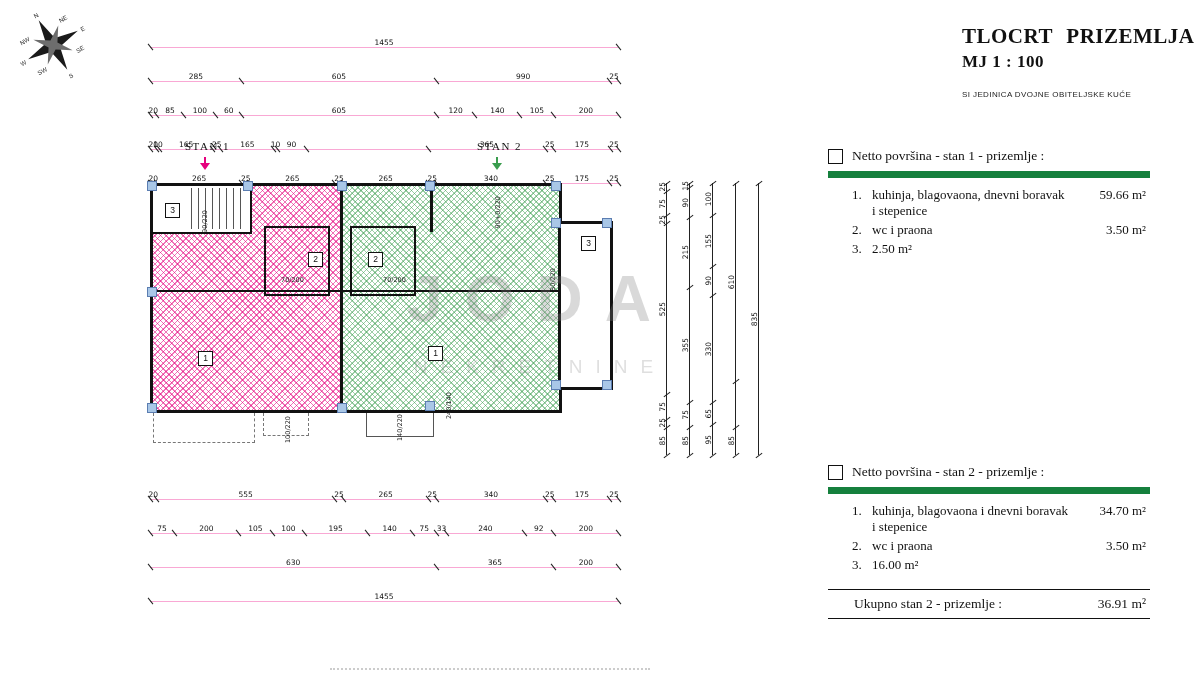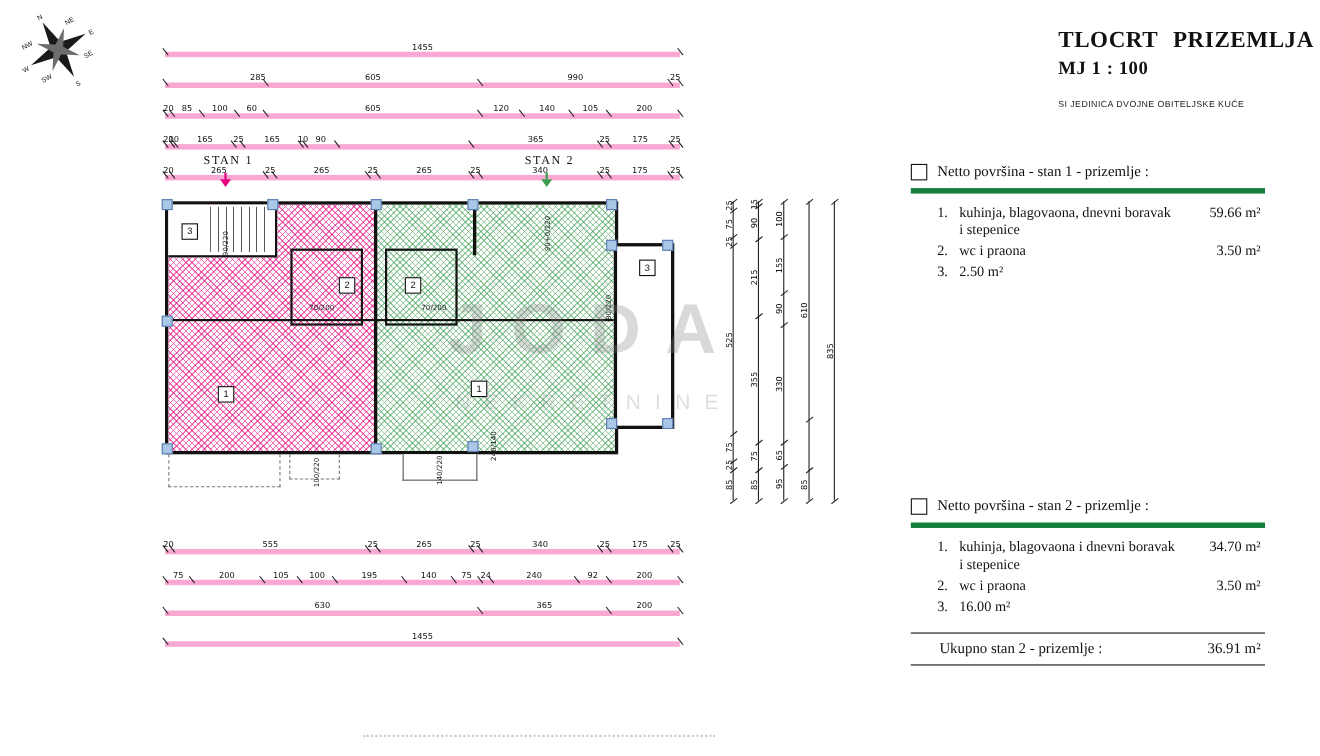--- a/index.html
+++ b/index.html
@@ -15,21 +15,21 @@
   .tb-title{font-size:21px;font-weight:bold;letter-spacing:.5px;word-spacing:8px;}
   .tb-scale{font-size:17px;font-weight:bold;margin-top:3px;letter-spacing:.5px;}
   .tb-sub{position:absolute;left:962px;top:90px;font-family:"Liberation Sans",sans-serif;
           font-size:8px;letter-spacing:.4px;color:#222;}
 
   
   .dims-top,.dims-bottom{position:absolute;left:150px;width:468px;}
   .dims-top{top:34px;}
   .dims-bottom{top:486px;}
   .dimrow{position:relative;display:flex;align-items:flex-end;height:13px;
-          margin-bottom:10px;border-bottom:5px solid #f9a8d4;}
+          margin-bottom:20px;border-bottom:1px solid #f9a8d4;}
   .dseg{position:relative;flex-basis:0;min-width:0;display:flex;justify-content:center;
         align-items:flex-end;}
   .dlabel{font-size:7.5px;line-height:1;padding-bottom:1px;white-space:nowrap;
           font-family:"DejaVu Sans",sans-serif;}
   .dseg::before{content:"";position:absolute;left:-.5px;bottom:-4px;width:1px;height:8px;
                 background:#222;transform:rotate(-38deg);}
   .dimrow::after{content:"";position:absolute;right:-.5px;bottom:-4px;width:1px;height:8px;
                 background:#222;transform:rotate(-38deg);}
 
   
@@ -91,23 +91,23 @@
   .open-v{writing-mode:vertical-rl;transform:rotate(180deg);}
 
   
   .watermark{position:absolute;left:350px;top:262px;width:380px;text-align:center;
              pointer-events:none;font-family:"Liberation Sans",sans-serif;}
   .wm1{font-size:64px;font-weight:bold;letter-spacing:22px;color:rgba(130,130,130,.30);}
   .wm2{font-size:19px;letter-spacing:13px;color:rgba(130,130,130,.26);margin-top:20px;}
 
   
   .legend{position:absolute;left:828px;width:322px;font-size:13px;}
-  .legend1{top:148px;} .legend2{top:452px;}
+  .legend1{top:148px;} .legend2{top:464px;}
   .legend-head{display:flex;align-items:center;gap:9px;font-size:13.5px;
-               padding-bottom:7px;border-bottom:5px solid #15803d;}
+               padding-bottom:7px;border-bottom:7px solid #15803d;}
   .swatch{width:13px;height:13px;border:1px solid #111;flex:0 0 auto;background:#fff;}
   .legend-items{padding:9px 4px 0 24px;}
   .li-row{display:flex;align-items:flex-start;margin-bottom:3px;}
   .li-no{width:20px;flex:0 0 auto;}
   .li-desc{flex:1 1 auto;padding-right:6px;}
   .li-val{flex:0 0 auto;white-space:nowrap;}
   .legend-total{display:flex;justify-content:space-between;align-items:center;margin-top:16px;
                 border-top:1px solid #111;border-bottom:1px solid #111;
                 padding:6px 4px 6px 26px;font-size:13.5px;}
 
@@ -139,21 +139,21 @@
   </div>
   <div class="tb-sub">SI JEDINICA DVOJNE OBITELJSKE KUĆE</div>
 
   <div class="dims-top">
     <div class="dimrow">
         <div class="dseg" style="flex-grow: 1455;">
           <span class="dlabel">1455</span>
         </div>
       </div>
     <div class="dimrow">
-        <div class="dseg" style="flex-grow: 285; justify-content: flex-end;">
+        <div class="dseg" style="flex-grow: 285;">
           <span class="dlabel">285</span>
         </div>
         <div class="dseg" style="flex-grow: 605;">
           <span class="dlabel">605</span>
         </div>
         <div class="dseg" style="flex-grow: 540;">
           <span class="dlabel">990</span>
         </div>
         <div class="dseg" style="flex-grow: 25;">
           <span class="dlabel">25</span>
@@ -456,21 +456,21 @@
         <div class="dseg" style="flex-grow: 195;">
           <span class="dlabel">195</span>
         </div>
         <div class="dseg" style="flex-grow: 140;">
           <span class="dlabel">140</span>
         </div>
         <div class="dseg" style="flex-grow: 75;">
           <span class="dlabel">75</span>
         </div>
         <div class="dseg" style="flex-grow: 33;">
-          <span class="dlabel">24</span>
+          <span class="dlabel">33</span>
         </div>
         <div class="dseg" style="flex-grow: 240;">
           <span class="dlabel">240</span>
         </div>
         <div class="dseg" style="flex-grow: 92;">
           <span class="dlabel">92</span>
         </div>
         <div class="dseg" style="flex-grow: 200;">
           <span class="dlabel">200</span>
         </div>

